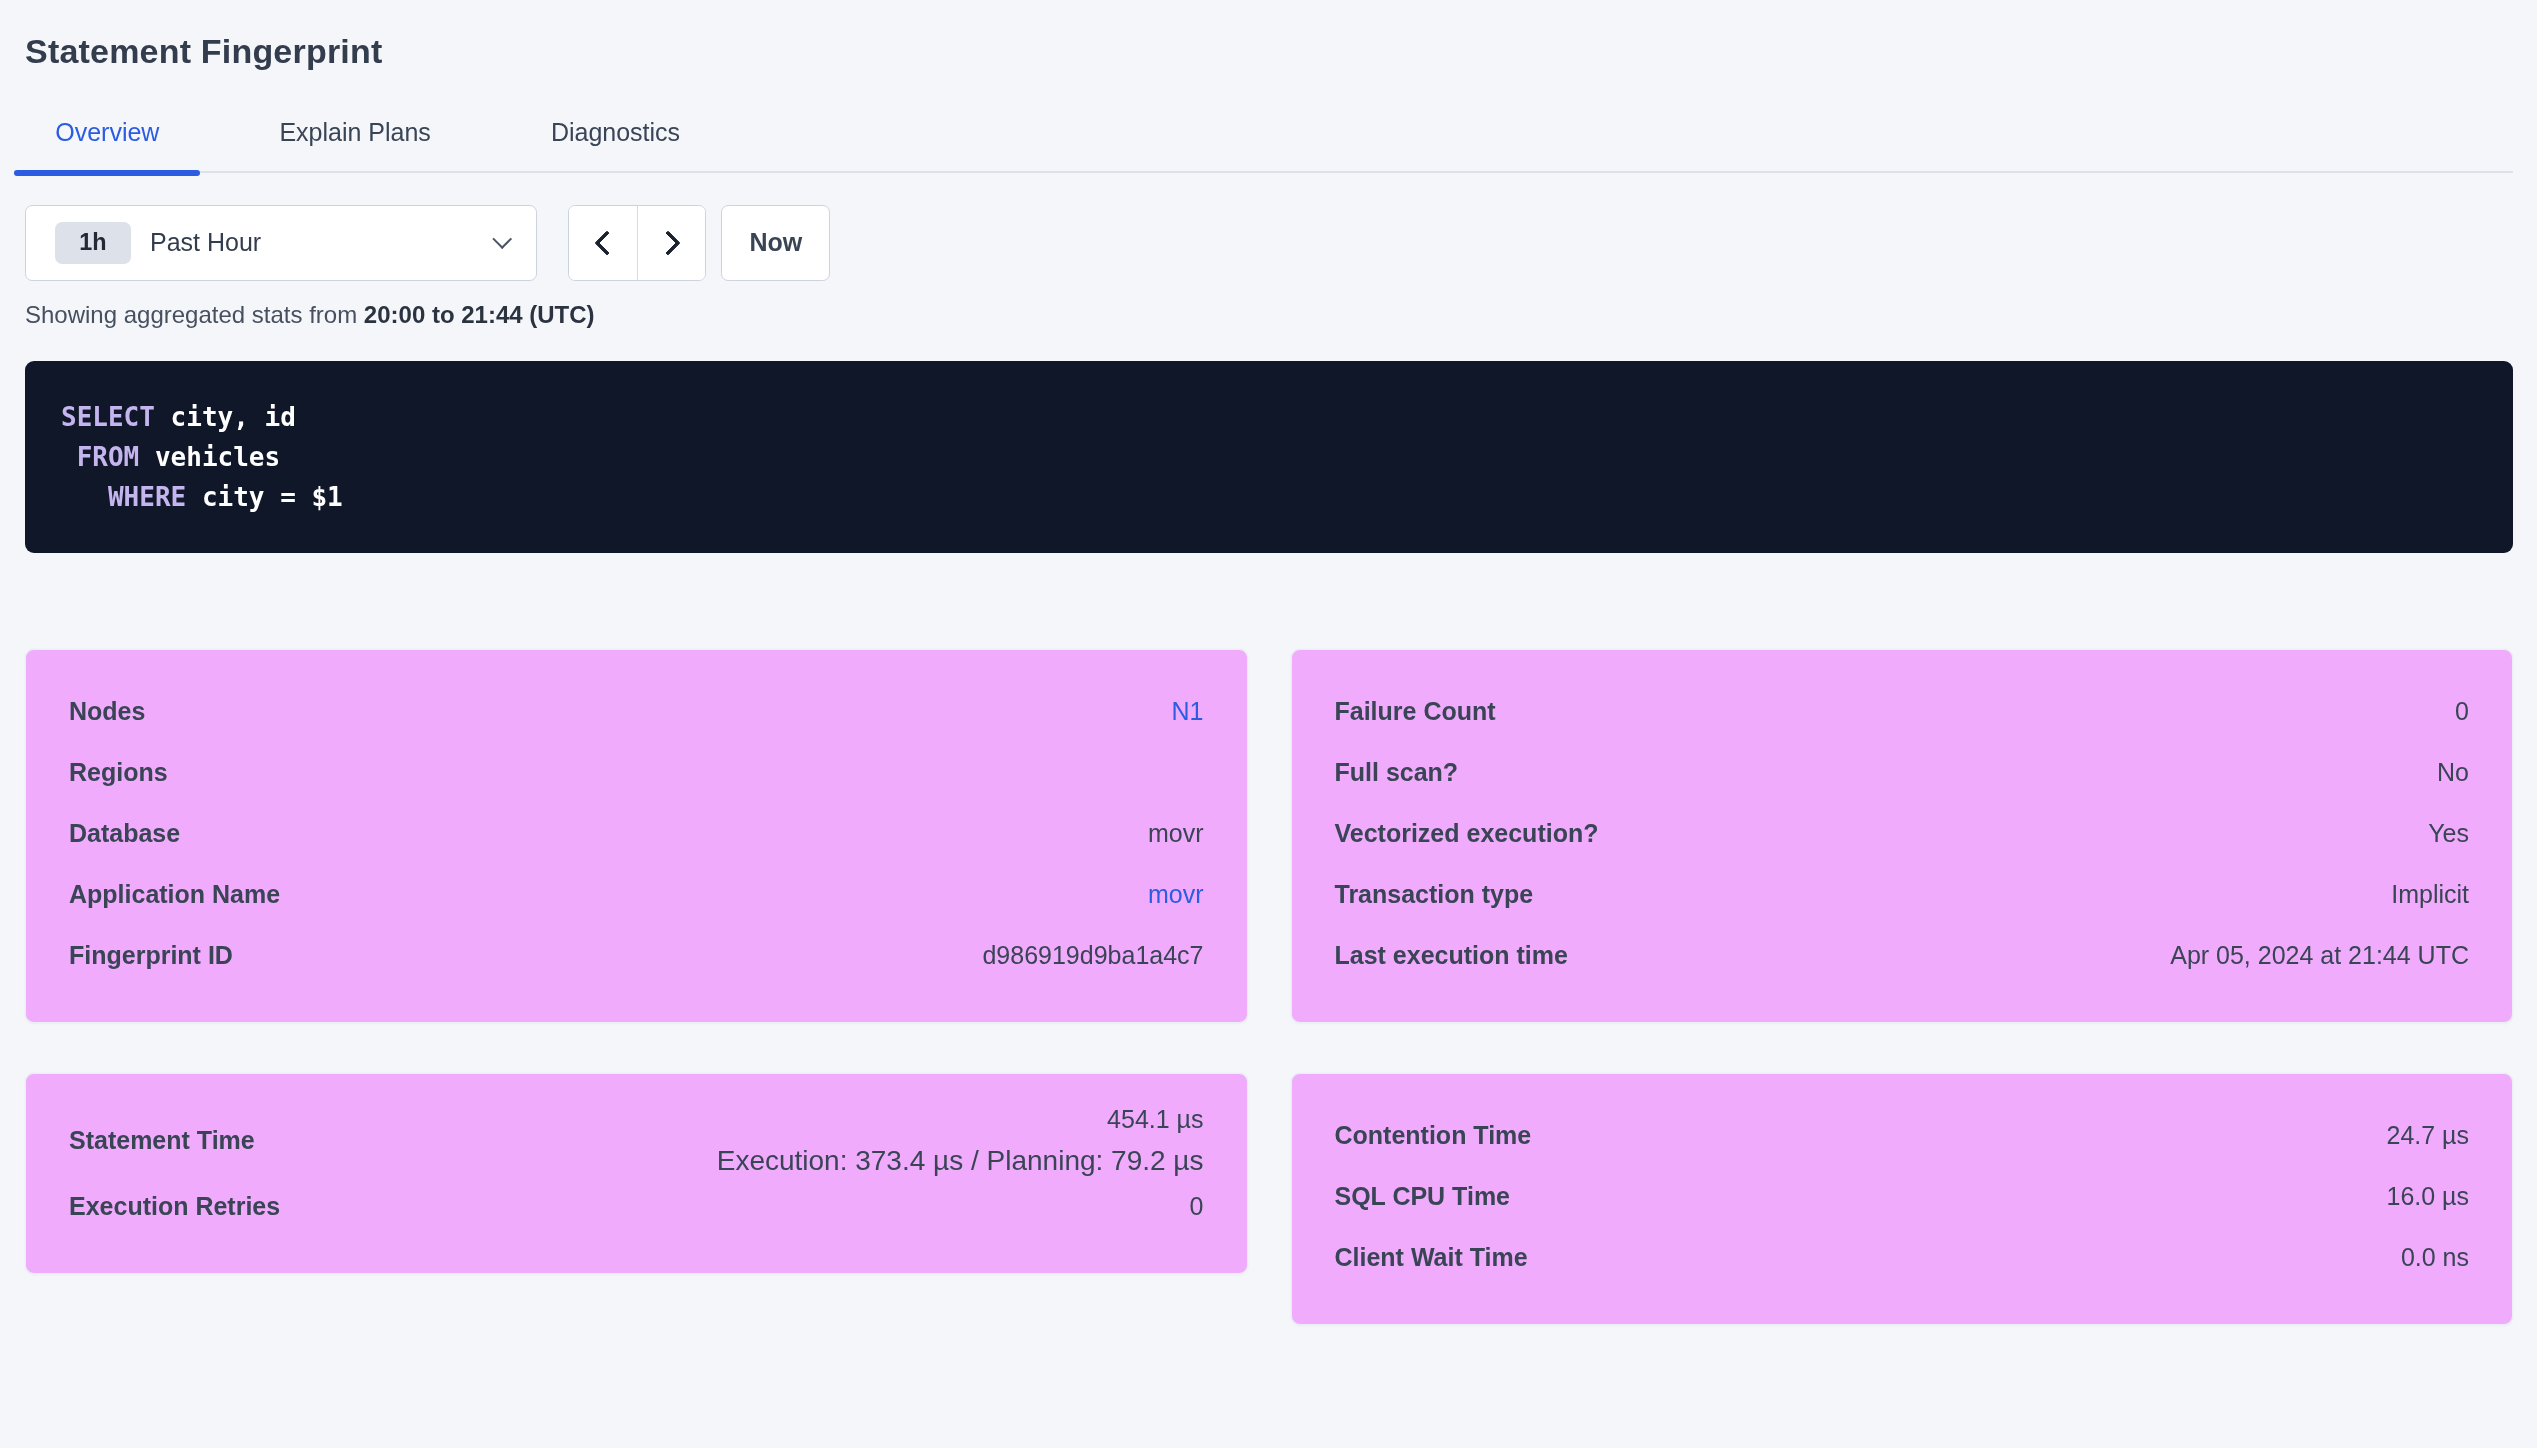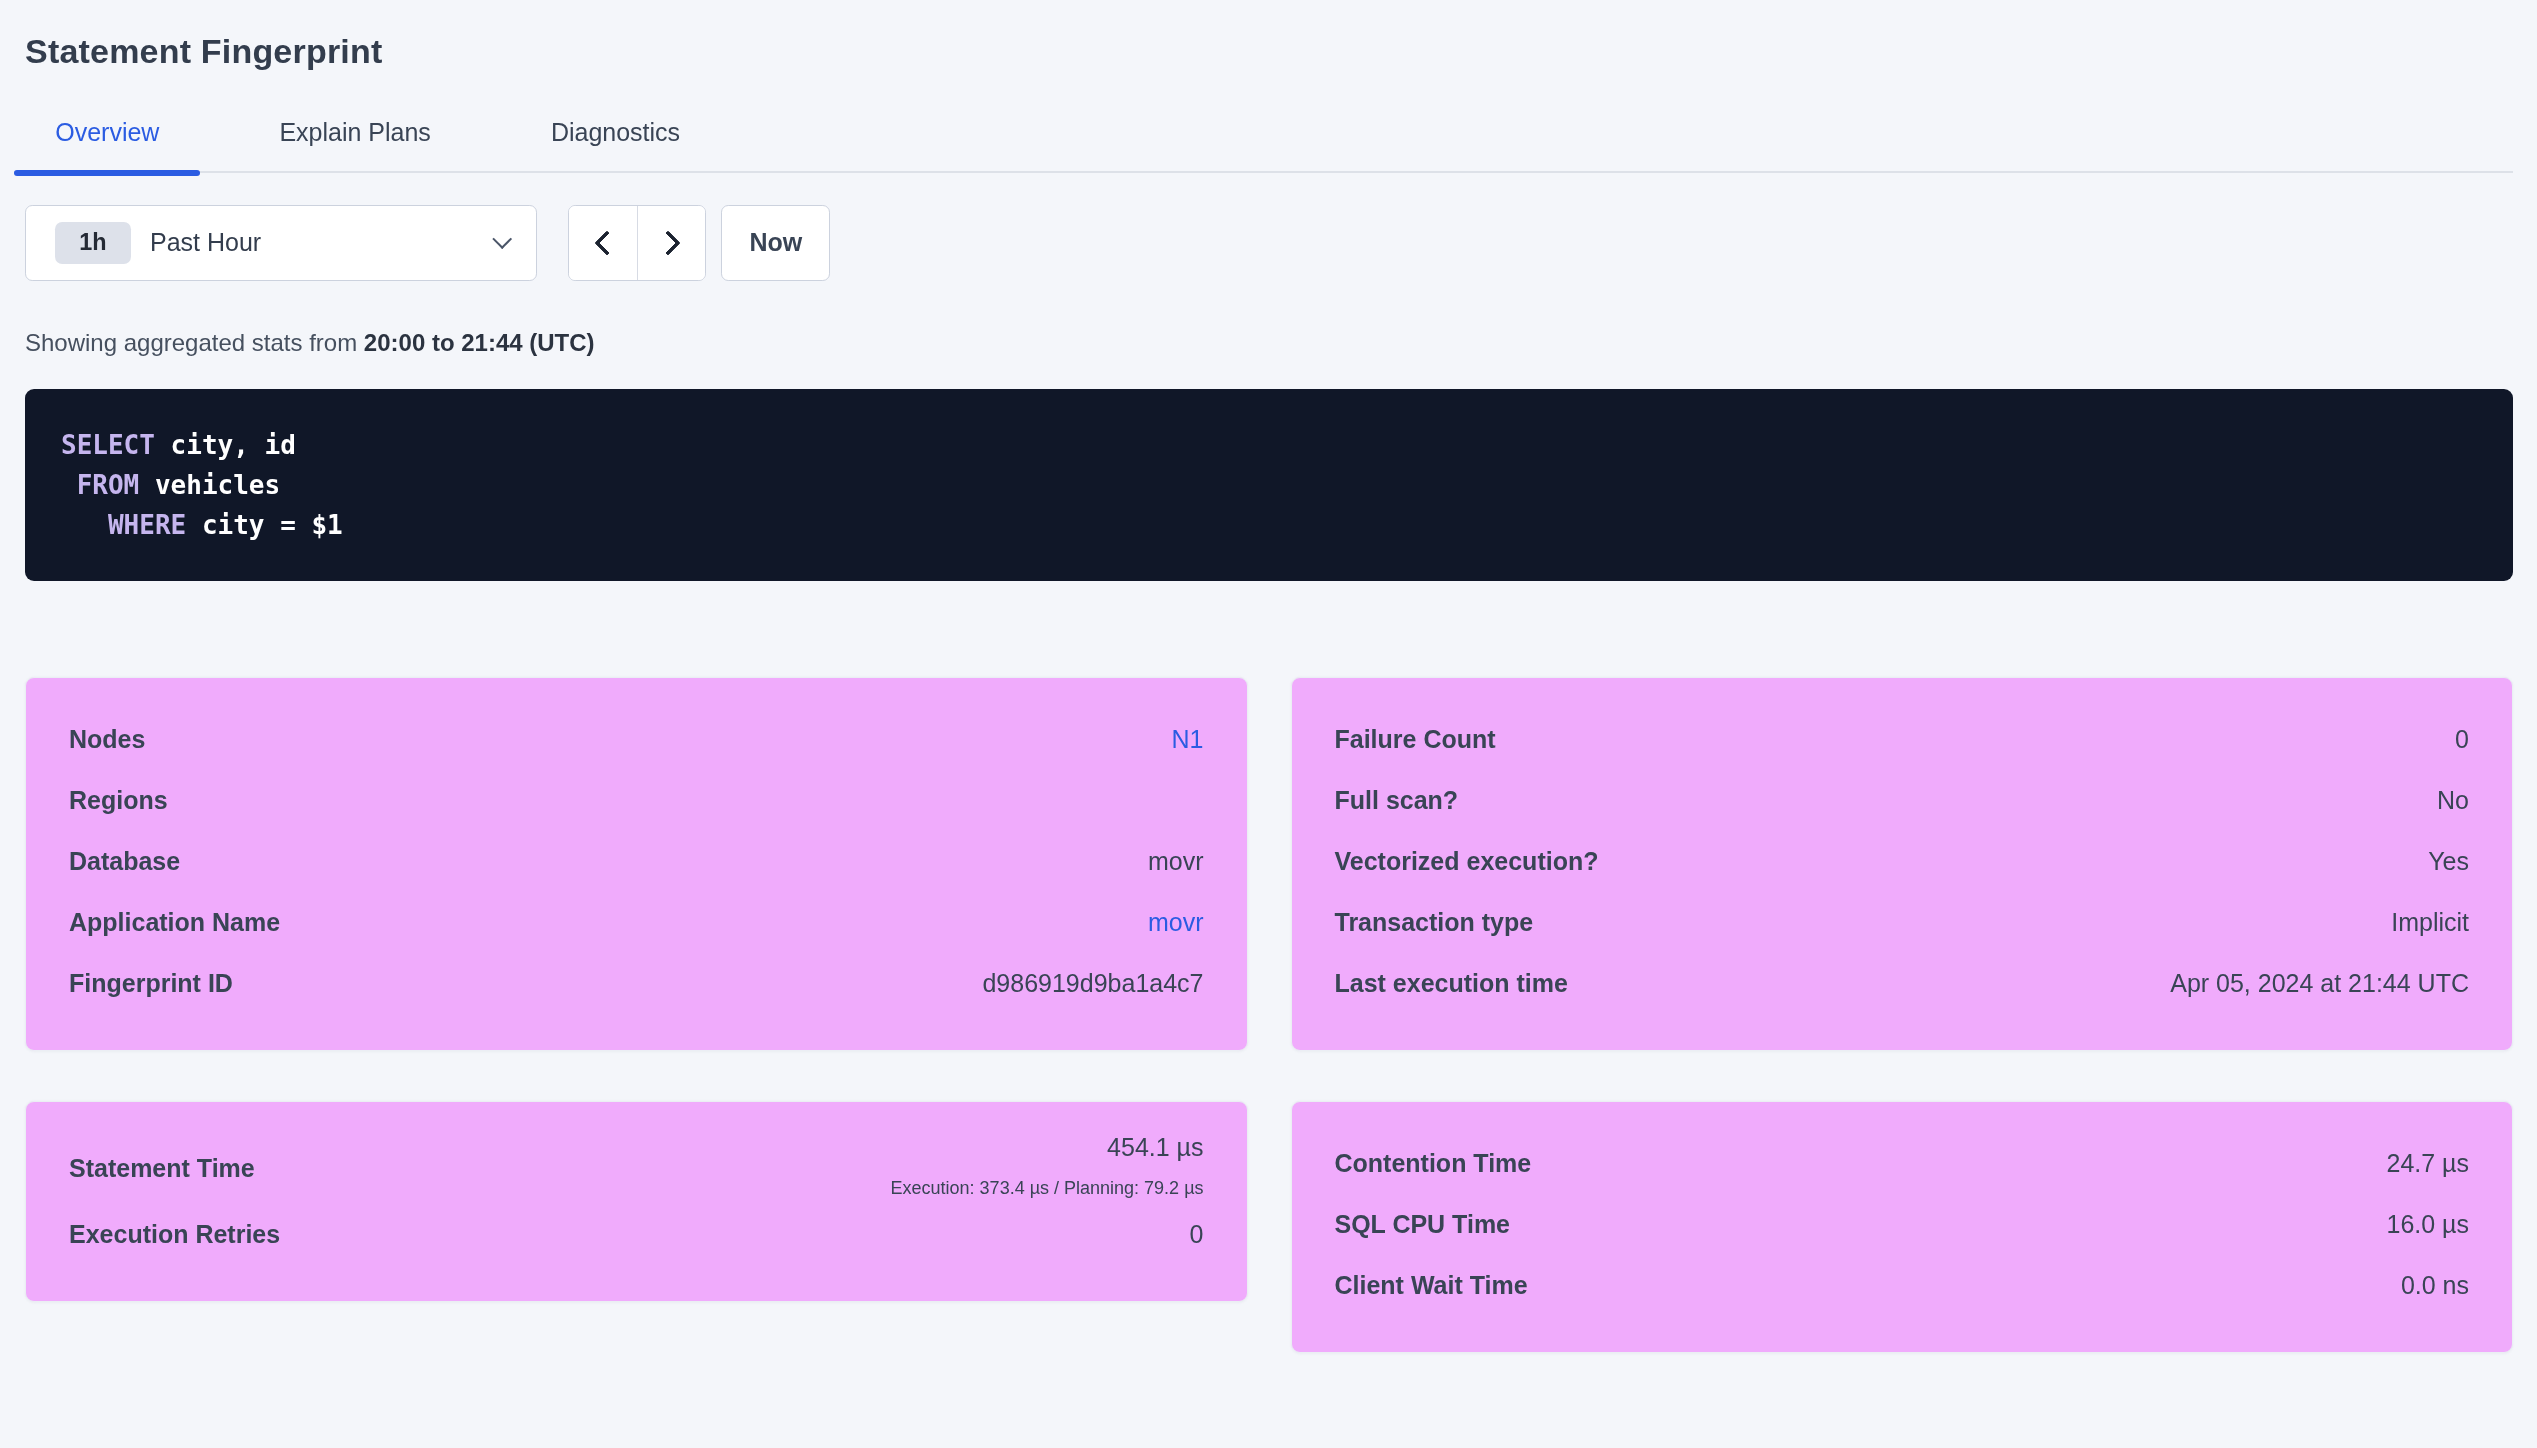--- a/index.html
+++ b/index.html
@@ -122,21 +122,21 @@
     font-weight: 600;
     color: #394455;
     display: flex;
     align-items: center;
     justify-content: center;
     cursor: pointer;
   }
 
   
   .summary {
-    margin-top: 48px;
+    margin-top: 20px;
     font-size: 24px;
     color: #46505f;
   }
   .summary b { color: #2b3340; font-weight: 700; }
 
   
   .sql-box {
     margin-top: 32px;
     background: #101728;
     border-radius: 9px;
@@ -174,21 +174,21 @@
   .row-label {
     font-size: 25px;
     font-weight: 700;
     color: #394455;
     white-space: nowrap;
   }
   .row-value-wrap { margin-left: auto; text-align: right; }
   .row-value { font-size: 25px; font-weight: 400; color: #394455; }
   .row-value.link { color: #2b5ce2; text-decoration: none; cursor: pointer; text-align: right; }
   .row-sub {
-    font-size: 18px;
+    font-size: 28px;
     color: #394455;
     margin-top: 10.8px;
     line-height: 31px;
   }
 </style>
 </head>
 <body>
 
 <div class="page">
 

